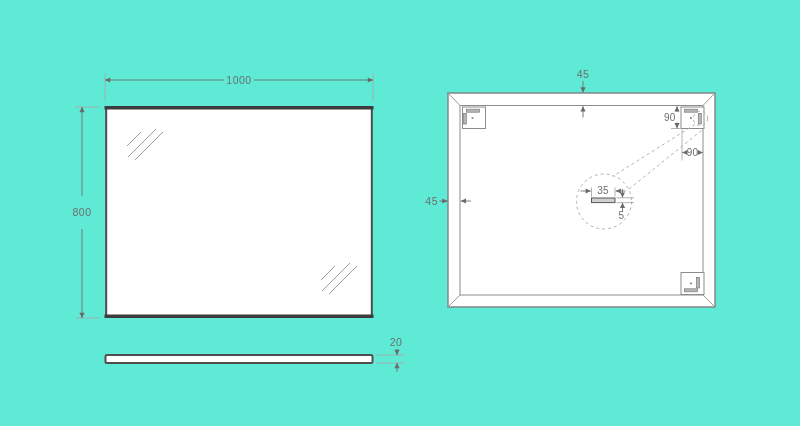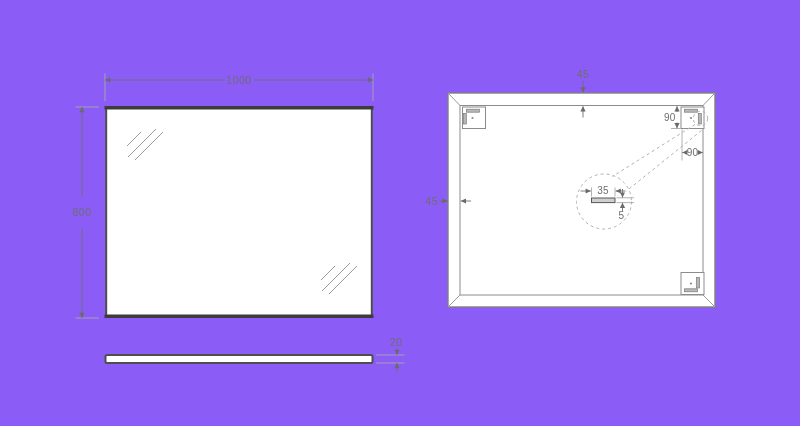--- a/index.html
+++ b/index.html
@@ -1,20 +1,20 @@
 <!DOCTYPE html>
 <html><head>
 <meta charset="utf-8">
 <style>
   html, body { margin: 0; padding: 0; background: #ffffff; }
   .canvas {
     position: relative;
     width: 800px;
     height: 426px;
-    background: #8b5cf6;
+    background: #5eead4;
     overflow: hidden;
   }
   svg { display: block; }
   
   .frame-thick   { stroke: #3c3c3c; stroke-width: 3.4; fill: none; }
   .frame-side    { stroke: #4e4e4e; stroke-width: 2;   fill: #ffffff; }
   .outline       { stroke: #818181; stroke-width: 1.4; fill: #ffffff; }
   .outline-inner { stroke: #8c8c8c; stroke-width: 1;   fill: #ffffff; }
   .bevel         { stroke: #9a9a9a; stroke-width: 1; }
   .bracket       { stroke: #8c8c8c; stroke-width: 1; fill: #ffffff; }

